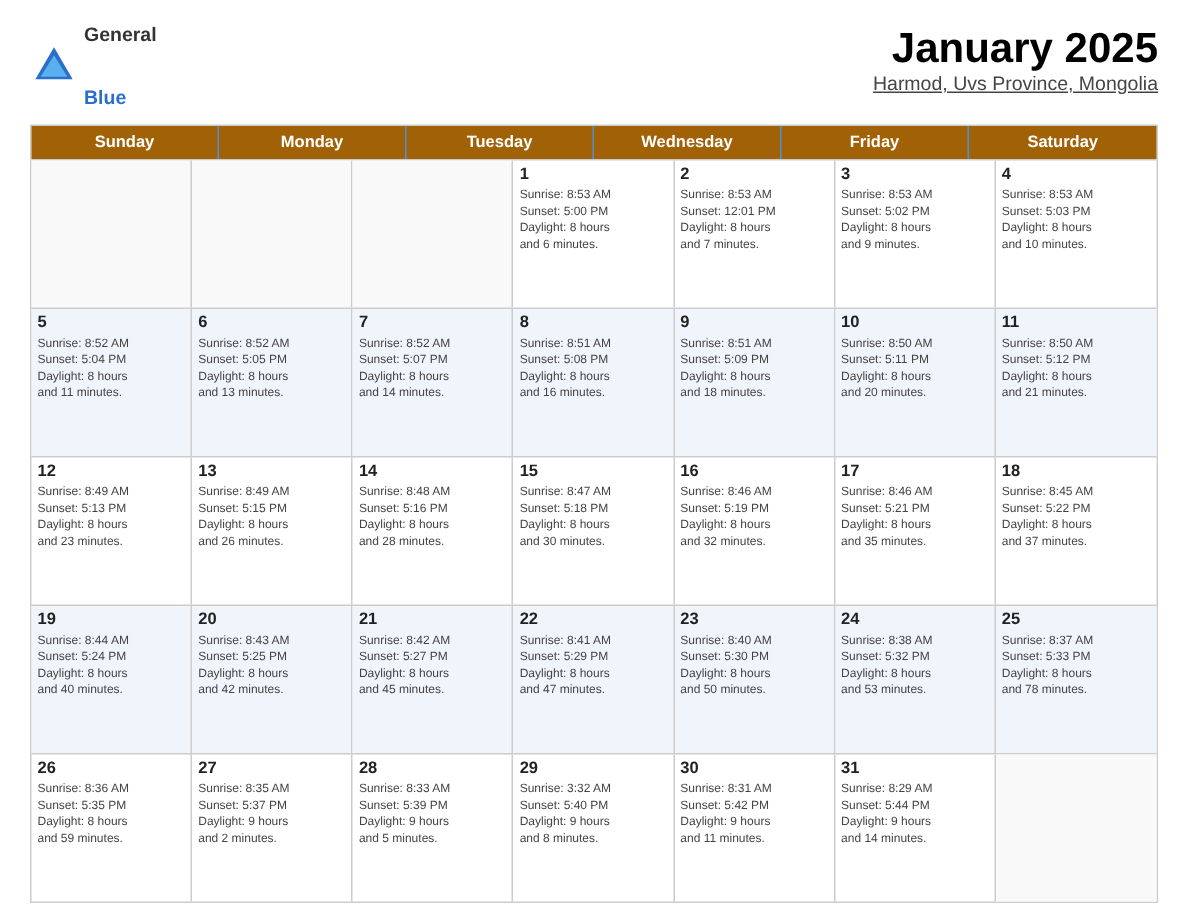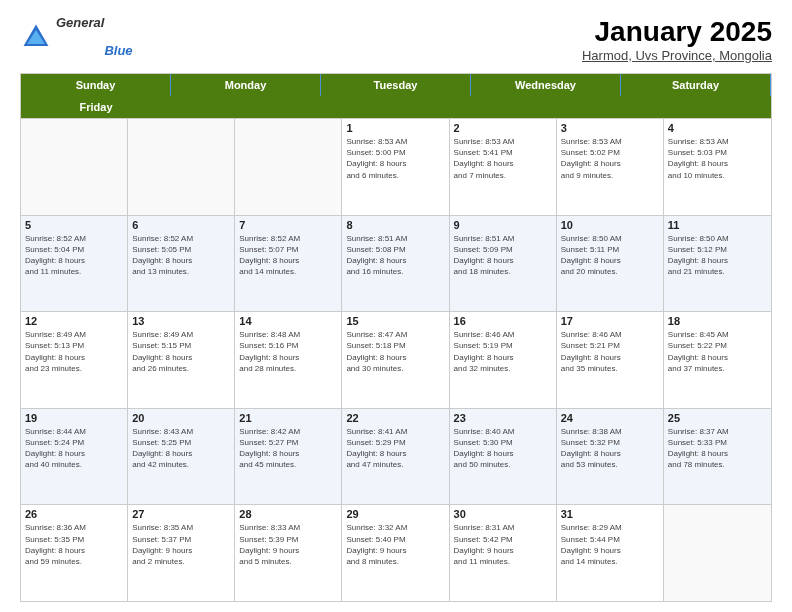--- a/index.html
+++ b/index.html
@@ -23,23 +23,22 @@
       align-items: flex-start;
       margin-bottom: 10px;
     }
     .logo {
       display: flex;
       align-items: center;
       gap: 4px;
     }
     .logo-text {
       display: flex;
-      flex-direction: row;
+      flex-direction: column;
       line-height: 1.1;
-      font-style: italic;
     }
     .logo-general {
       font-size: 13px;
       font-weight: bold;
       color: #333;
     }
     .logo-blue {
       font-size: 13px;
       font-weight: bold;
       color: #2a6fc9;
@@ -63,22 +62,22 @@
       text-decoration: underline;
     }
     .calendar {
       flex: 1;
       display: flex;
       flex-direction: column;
       border: 1px solid #ccc;
     }
     .cal-header-row {
       display: grid;
-      grid-template-columns: repeat(5, 1fr);
-      background: #4d7c0f;
+      grid-template-columns: repeat(6, 1fr);
+      background: #a16207;
     }
     .cal-header-cell {
       color: #fff;
       font-size: 11px;
       font-weight: bold;
       padding: 5px 4px;
       text-align: center;
       border-right: 1px solid #4a8fd9;
     }
     .cal-header-cell:last-child { border-right: none; }
@@ -139,39 +138,39 @@
       <div class="cal-subtitle">Harmod, Uvs Province, Mongolia</div>
     </div>
   </div>
 
   <div class="calendar">
     <div class="cal-header-row">
     <div class="cal-header-cell">Sunday</div>
         <div class="cal-header-cell">Monday</div>
         <div class="cal-header-cell">Tuesday</div>
         <div class="cal-header-cell">Wednesday</div>
+        <div class="cal-header-cell">Friday</div>
         <div class="cal-header-cell">Saturday</div>
-        <div class="cal-header-cell">Friday</div>
       </div>
     <div class="cal-body">
     <div class="cal-row">
           <div class="cal-cell empty"></div>
           <div class="cal-cell empty"></div>
           <div class="cal-cell empty"></div>
           <div class="cal-cell">
             <div class="day-num">1</div>
             <div class="cell-line">Sunrise: 8:53 AM</div>
             <div class="cell-line">Sunset: 5:00 PM</div>
             <div class="cell-line">Daylight: 8 hours</div>
             <div class="cell-line">and 6 minutes.</div>
           </div>
           <div class="cal-cell">
             <div class="day-num">2</div>
             <div class="cell-line">Sunrise: 8:53 AM</div>
-            <div class="cell-line">Sunset: 5:41 PM</div>
+            <div class="cell-line">Sunset: 12:01 PM</div>
             <div class="cell-line">Daylight: 8 hours</div>
             <div class="cell-line">and 7 minutes.</div>
           </div>
           <div class="cal-cell">
             <div class="day-num">3</div>
             <div class="cell-line">Sunrise: 8:53 AM</div>
             <div class="cell-line">Sunset: 5:02 PM</div>
             <div class="cell-line">Daylight: 8 hours</div>
             <div class="cell-line">and 9 minutes.</div>
           </div>

